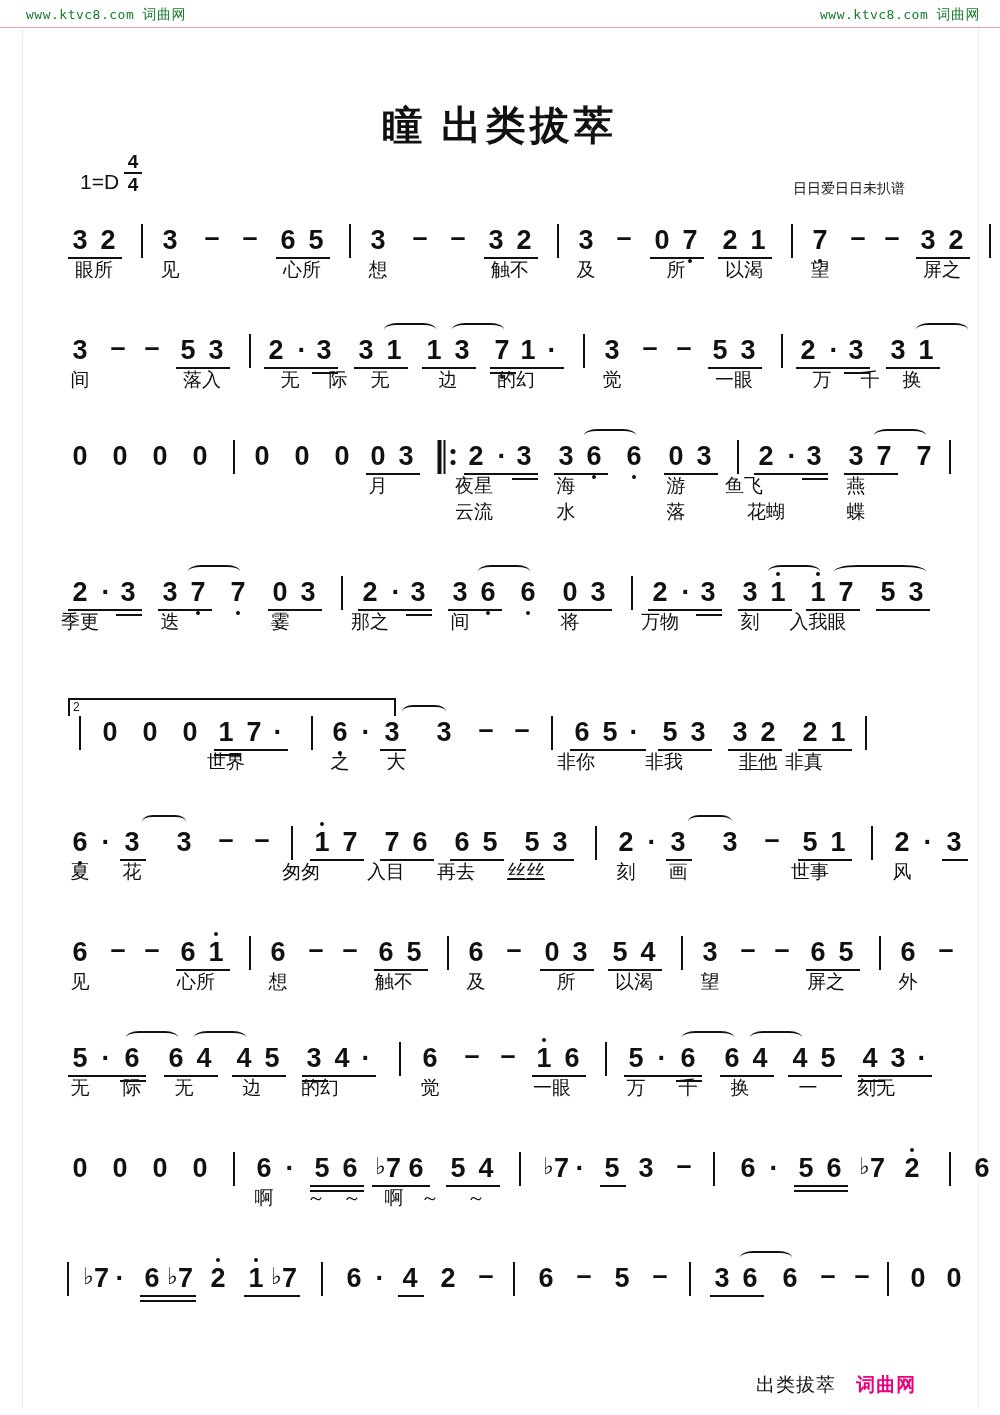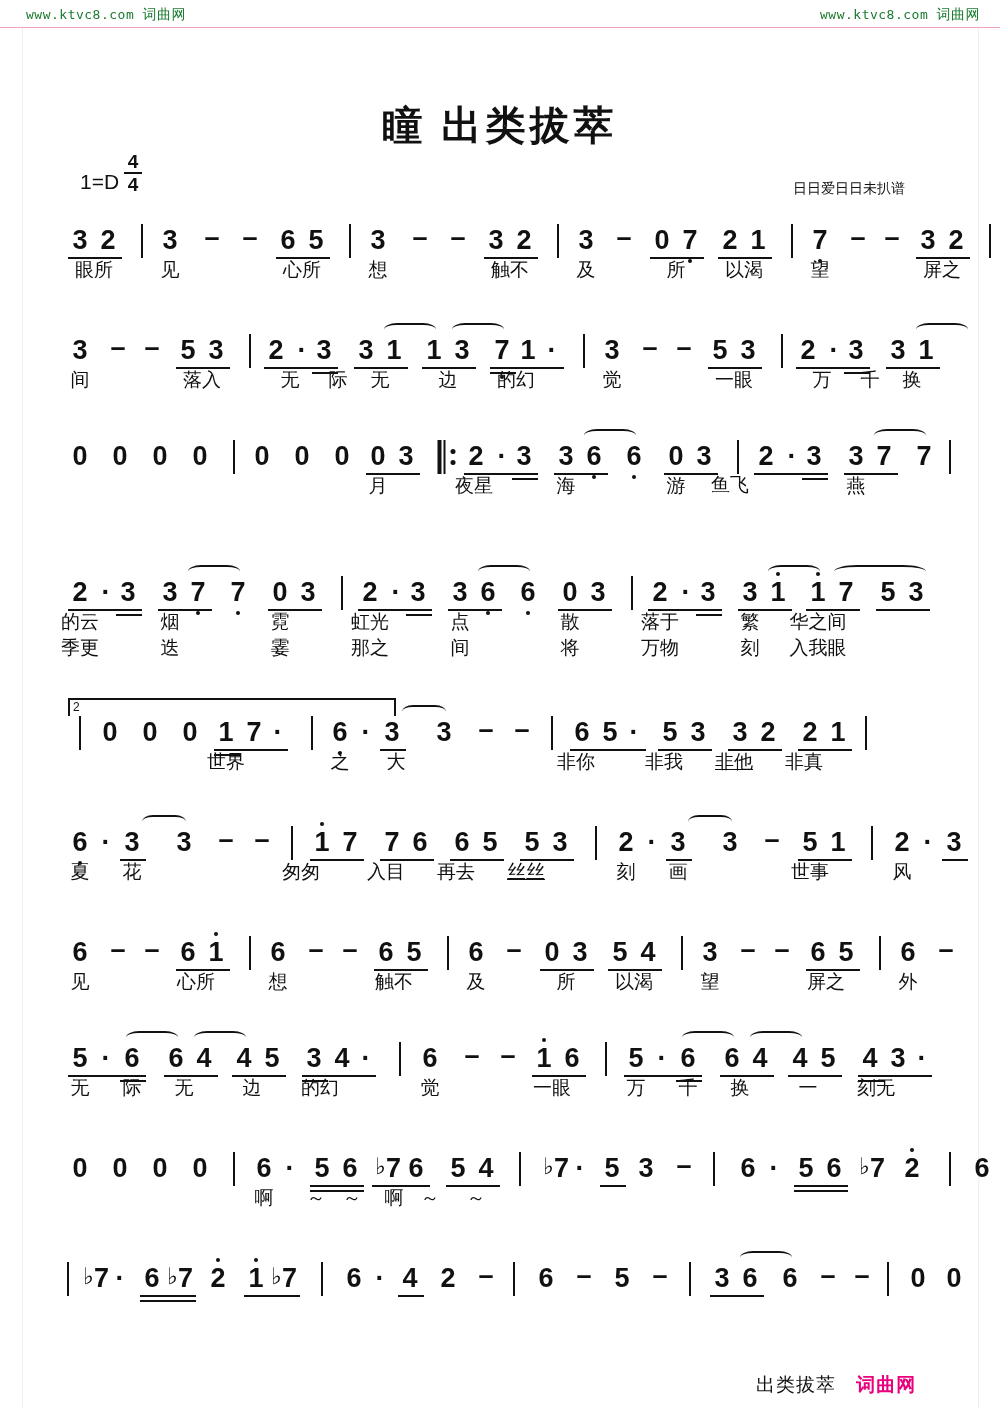--- a/index.html
+++ b/index.html
@@ -269,22 +269,29 @@
         <span class="beam" style="left: 778px; width: 54px; bottom: 1px;"></span>
         <span class="slur" style="left: 808px; width: 52px; bottom: 34px;"></span>
         <span class="n" style="left: 858px;">7</span>
         <span class="bl" style="left: 884px;"></span>
       </div>
       <div class="lyrics">
         <span class="lyr" style="left: 312px;">月</span>
         <span class="lyr" style="left: 408px;">夜星</span>
         <span class="lyr" style="left: 500px;">海</span>
         <span class="lyr" style="left: 610px;">游</span>
-        <span class="lyr" style="left: 664px; font-family: Liberation Mono, monospace;">鱼飞</span>
+        <span class="lyr" style="left: 678px;">鱼飞</span>
         <span class="lyr" style="left: 790px;">燕</span>
+      </div>
+      <div class="lyrics2">
+        <span class="lyr" style="left: 408px;">云流</span>
+        <span class="lyr" style="left: 500px;">水</span>
+        <span class="lyr" style="left: 610px;">落</span>
+        <span class="lyr" style="left: 700px;">花蝴</span>
+        <span class="lyr" style="left: 790px;">蝶</span>
       </div>
     </div>
     <div class="stave" style="top: 566px;">
       <div class="notes">
         <span class="n" style="left: 14px;">2</span>
         <span class="n" style="left: 40px;">·</span>
         <span class="n" style="left: 62px;">3</span>
         <span class="beam" style="left: 2px; width: 74px; bottom: 1px;"></span>
         <span class="beam" style="left: 50px; width: 26px; bottom: -4px;"></span>
         <span class="n" style="left: 104px;">3</span>
@@ -326,31 +333,20 @@
         <span class="slur" style="left: 702px; width: 52px; bottom: 34px;"></span>
         <span class="n" style="left: 752px;">1</span>
         <span class="dhi" style="left: 752px; bottom: 36px;"></span>
         <span class="n" style="left: 780px;">7</span>
         <span class="beam" style="left: 740px; width: 54px; bottom: 1px;"></span>
         <span class="n" style="left: 822px;">5</span>
         <span class="n" style="left: 850px;">3</span>
         <span class="beam" style="left: 810px; width: 54px; bottom: 1px;"></span>
         <span class="slur" style="left: 768px; width: 92px; bottom: 34px;"></span>
       </div>
-      <div class="lyrics">
-        <span class="lyr" style="left: 14px;">的云</span>
-        <span class="lyr" style="left: 104px;">烟</span>
-        <span class="lyr" style="left: 214px;">霓</span>
-        <span class="lyr" style="left: 304px;">虹光</span>
-        <span class="lyr" style="left: 394px;">点</span>
-        <span class="lyr" style="left: 504px;">散</span>
-        <span class="lyr" style="left: 594px;">落于</span>
-        <span class="lyr" style="left: 684px;">繁</span>
-        <span class="lyr" style="left: 752px;">华之间</span>
-      </div>
       <div class="lyrics2">
         <span class="lyr" style="left: 14px;">季更</span>
         <span class="lyr" style="left: 104px;">迭</span>
         <span class="lyr" style="left: 214px;">霎</span>
         <span class="lyr" style="left: 304px;">那之</span>
         <span class="lyr" style="left: 394px;">间</span>
         <span class="lyr" style="left: 504px;">将</span>
         <span class="lyr" style="left: 594px;">万物</span>
         <span class="lyr" style="left: 684px;">刻</span>
         <span class="lyr" style="left: 752px;">入我眼</span>
@@ -395,21 +391,21 @@
         <span class="n" style="left: 772px;">1</span>
         <span class="beam" style="left: 732px; width: 54px; bottom: 1px;"></span>
         <span class="bl" style="left: 800px;"></span>
       </div>
       <div class="lyrics">
         <span class="lyr" style="left: 160px;">世界</span>
         <span class="lyr" style="left: 274px;">之</span>
         <span class="lyr" style="left: 330px;">大</span>
         <span class="lyr" style="left: 510px;">非你</span>
         <span class="lyr" style="left: 598px;">非我</span>
-        <span class="lyr" style="left: 668px; text-decoration: underline;">非他</span>
+        <span class="lyr" style="left: 692px; text-decoration: underline;">非他</span>
         <span class="lyr" style="left: 738px;">非真</span>
       </div>
       <div class="lyrics2"></div>
     </div>
     <div class="stave" style="top: 816px;">
       <div class="notes">
         <span class="n" style="left: 14px;">6</span>
         <span class="dlo" style="left: 14px; bottom: -3px;"></span>
         <span class="n" style="left: 40px;">·</span>
         <span class="n" style="left: 66px;">3</span>

